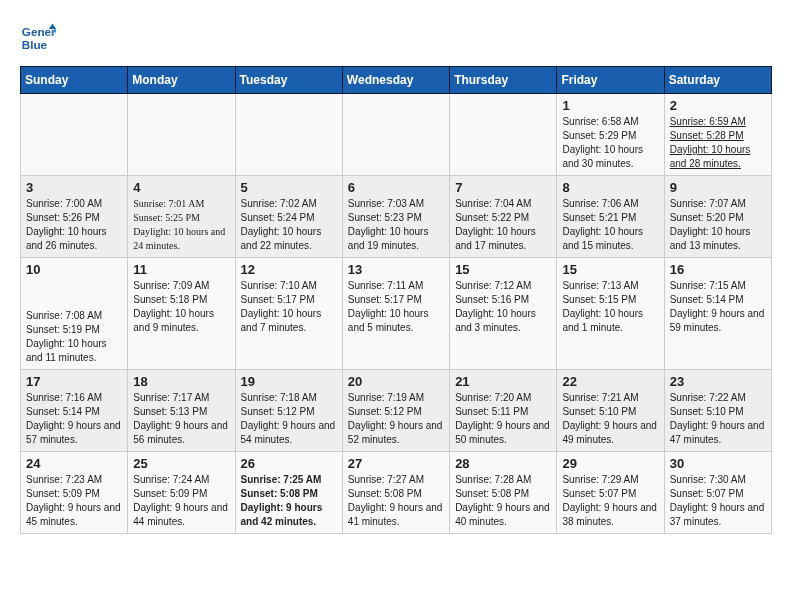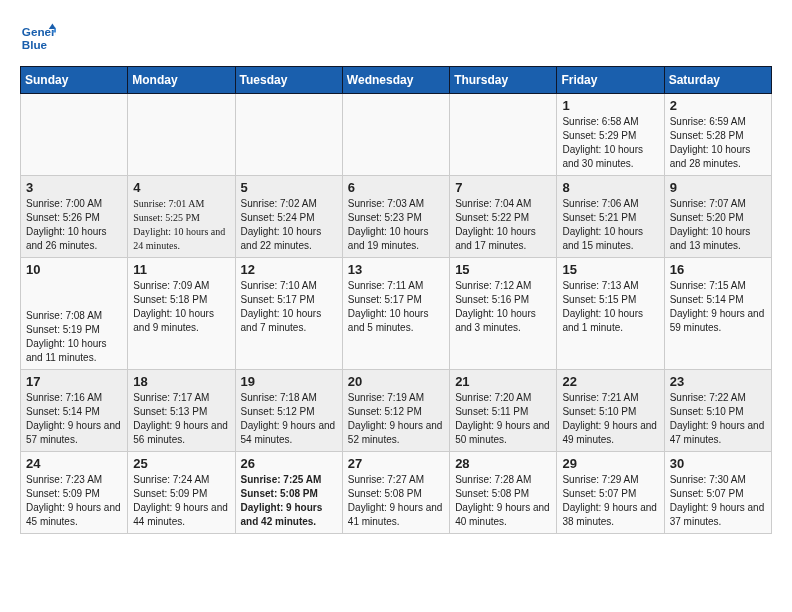--- a/index.html
+++ b/index.html
@@ -127,21 +127,21 @@
         <td></td>
         <td></td>
         <td>
           <span class="day-num">1</span>
           <div class="day-info" style="white-space: pre-line;">Sunrise: 6:58 AM
 Sunset: 5:29 PM
 Daylight: 10 hours and 30 minutes.</div>
         </td>
         <td>
           <span class="day-num">2</span>
-          <div class="day-info" style="white-space: pre-line;">Sunrise: 6:59 AM
+          <div class="day-info" style="white-space: pre-line; text-decoration: underline;">Sunrise: 6:59 AM
 Sunset: 5:28 PM
 Daylight: 10 hours and 28 minutes.</div>
         </td>
       </tr>
       <tr>
         <td>
           <span class="day-num">3</span>
           <div class="day-info" style="white-space: pre-line;">Sunrise: 7:00 AM
 Sunset: 5:26 PM
 Daylight: 10 hours and 26 minutes.</div>

